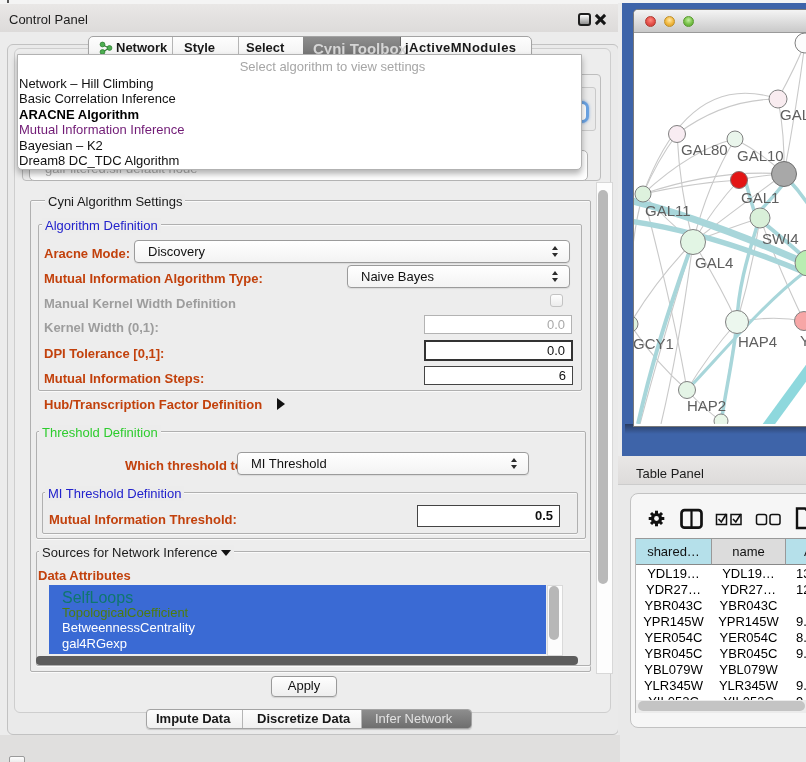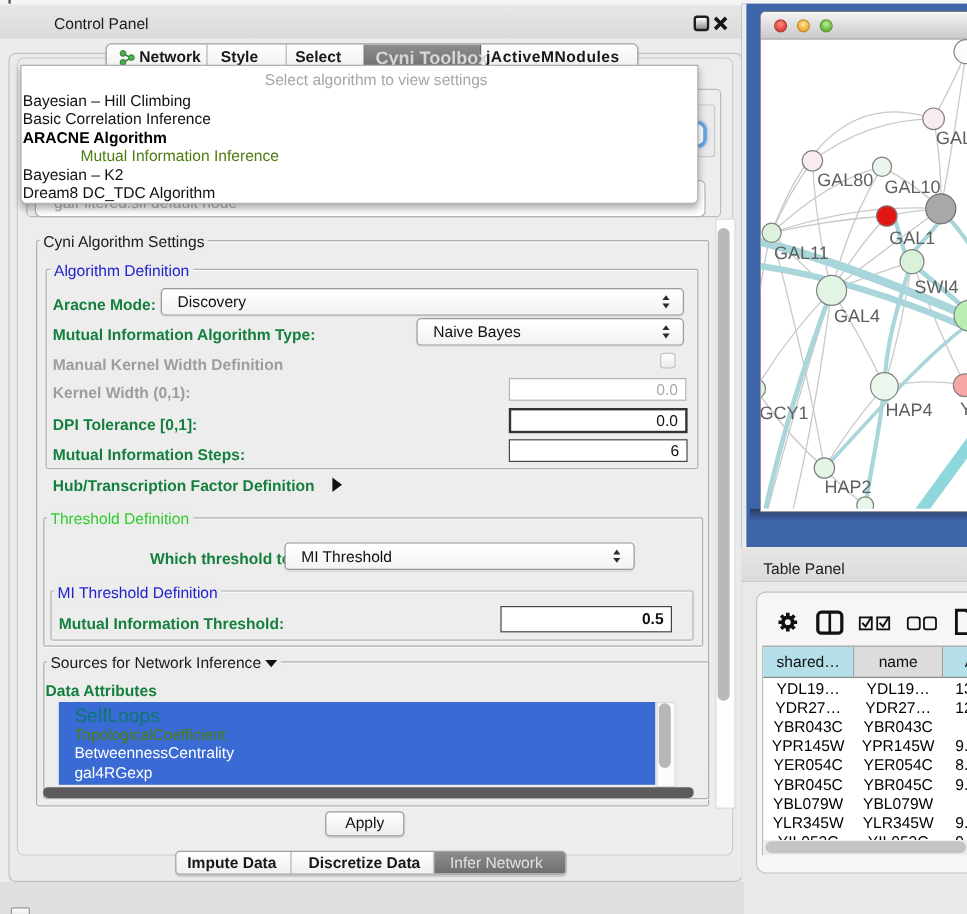--- a/index.html
+++ b/index.html
@@ -1,36 +1,36 @@
 <!DOCTYPE html>
 <html><head>
 <meta charset="utf-8">
 <style>
   html,body{margin:0;padding:0;}
   body{width:806px;height:762px;overflow:hidden;font-family:"Liberation Sans",sans-serif;background:#ececec;}
   #root{position:absolute;top:0;left:0;width:806px;height:762px;overflow:hidden;}
   .abs{position:absolute;}
-  .b13{font-size:13px;font-weight:bold;color:#15803d;}
+  .b13{font-size:13px;font-weight:bold;color:#c2410c;}
   .dis{color:#9d9d9d;}
   .combo{position:absolute;border:1px solid #9b9b9b;border-radius:4px;background:linear-gradient(#ffffff,#f3f3f3);box-shadow:0 1px 1px rgba(0,0,0,0.08);}
   .combo .ct{position:absolute;left:13px;top:3px;font-size:13px;color:#111;}
   .aru{position:absolute;right:11px;top:5px;width:0;height:0;border-left:3px solid transparent;border-right:3px solid transparent;border-bottom:4px solid #2b2b2b;}
   .ard{position:absolute;right:11px;top:12px;width:0;height:0;border-left:3px solid transparent;border-right:3px solid transparent;border-top:4px solid #2b2b2b;}
   .tin{position:absolute;background:#fff;font-size:13px;color:#111;text-align:right;}
   .grp{position:absolute;border:1px solid #b0b0b0;box-shadow:inset 0 1px 0 #fafafa, 0 1px 0 #fafafa;}
   .grpt{position:absolute;background:#ececec;padding:0 3px;font-size:13px;}
 </style>
 </head>
 <body>
 <div id="root">
 
   <div class="abs" style="left:0;top:0;width:806px;height:4px;background:#f4f4f4;"></div>
   <div class="abs" style="left:7px;top:0;width:2px;height:3px;background:#555;"></div>
   <div class="abs" style="left:0;top:4px;width:618px;height:28px;background:linear-gradient(#e9e7e6,#dddbda);border-bottom:1px solid #c9c9c9;"></div>
-  <div class="abs" style="left:9px;top:12px;font-size:13px;color:#1c1c1c;margin-left:36px;">Control Panel</div>
+  <div class="abs" style="left:9px;top:12px;font-size:13px;color:#1c1c1c;">Control Panel</div>
 
   <div class="abs" style="left:578px;top:13px;width:9px;height:9px;border:2px solid #1e1e1e;border-radius:3px;background:linear-gradient(#fff,#8f8f8f);"></div>
   <div class="abs" style="left:595px;top:14px;width:11px;height:11px;">
     <div class="abs" style="left:4px;top:-1px;width:3px;height:13px;background:#151515;transform:rotate(45deg);"></div>
     <div class="abs" style="left:4px;top:-1px;width:3px;height:13px;background:#151515;transform:rotate(-45deg);"></div>
   </div>
 
   <div class="abs" style="left:0;top:32px;width:620px;height:730px;background:#ececec;"></div>
 
   <div class="abs" style="left:7px;top:44px;width:610px;height:689px;border:1px solid #c2c2c2;border-radius:6px;background:#eaeaea;"></div>
@@ -61,30 +61,30 @@
   </div>
 
   <div class="abs" style="left:22px;top:74px;width:577px;height:105px;border:1px solid #bdbdbd;border-radius:4px;background:#ededed;"></div>
   <div class="abs" style="left:470px;top:87px;width:124px;height:42px;border:1px solid #c9c9c9;border-radius:3px;background:#eaeaea;"></div>
   <div class="abs" style="left:500px;top:101px;width:83px;height:16px;border:3px solid #6aa2e2;border-radius:7px;background:#fff;box-shadow:0 0 3px rgba(90,150,220,0.8);"></div>
 
   <div class="abs" style="left:29px;top:150px;width:557px;height:29px;border:1px solid #b4b4b4;border-radius:5px;background:#fff;"></div>
   <div class="abs" style="left:45px;top:161px;font-size:13px;color:#b2b2b2;">galFiltered.sif default node</div>
 
   <div class="abs" style="left:17px;top:54px;width:563px;height:114px;background:#fff;border:1px solid #b2b2b2;border-radius:0 0 5px 5px;box-shadow:0 4px 6px rgba(0,0,0,0.3);"></div>
-  <div class="abs" style="left:15px;top:59px;width:597px;text-align:center;font-size:13px;color:#a6a6a6;">Select algorithm to view settings</div>
-  <div class="abs" style="left:19px;top:76px;font-size:13px;color:#111;">Bayesian – Hill Climbing</div>
+  <div class="abs" style="left:34px;top:59px;width:597px;text-align:center;font-size:13px;color:#a6a6a6;">Select algorithm to view settings</div>
+  <div class="abs" style="left:19px;top:76px;font-size:13px;color:#111;">Network – Hill Climbing</div>
   <div class="abs" style="left:19px;top:91px;font-size:13px;color:#111;">Basic Correlation Inference</div>
   <div class="abs" style="left:19px;top:107px;font-size:13px;font-weight:bold;color:#000;">ARACNE Algorithm</div>
-  <div class="abs" style="left:19px;top:122px;font-size:13px;color:#4d7c0f;padding-left:48px;">Mutual Information Inference</div>
+  <div class="abs" style="left:19px;top:122px;font-size:13px;color:#701a75;">Mutual Information Inference</div>
   <div class="abs" style="left:19px;top:138px;font-size:13px;color:#111;">Bayesian – K2</div>
   <div class="abs" style="left:19px;top:153px;font-size:13px;color:#111;">Dream8 DC_TDC Algorithm</div>
 
   <div class="grp" style="left:30px;top:200px;width:559px;height:470px;border-radius:2px;"></div>
-  <div class="grpt" style="left:33px;top:194px;color:#1a1a1a;">Cyni Algorithm Settings</div>
+  <div class="grpt" style="left:45px;top:194px;color:#1a1a1a;">Cyni Algorithm Settings</div>
 
   <div class="grp" style="left:38px;top:224px;width:542px;height:165px;border-radius:2px;"></div>
   <div class="grpt" style="left:42px;top:218px;color:#2222cc;">Algorithm Definition</div>
 
   <div class="abs b13" style="left:44px;top:246px;">Aracne Mode:</div>
   <div class="combo" style="left:134px;top:240px;width:434px;height:21px;">
     <span class="ct">Discovery</span>
     <span class="aru"></span>
       <span class="ard"></span>
   </div>

